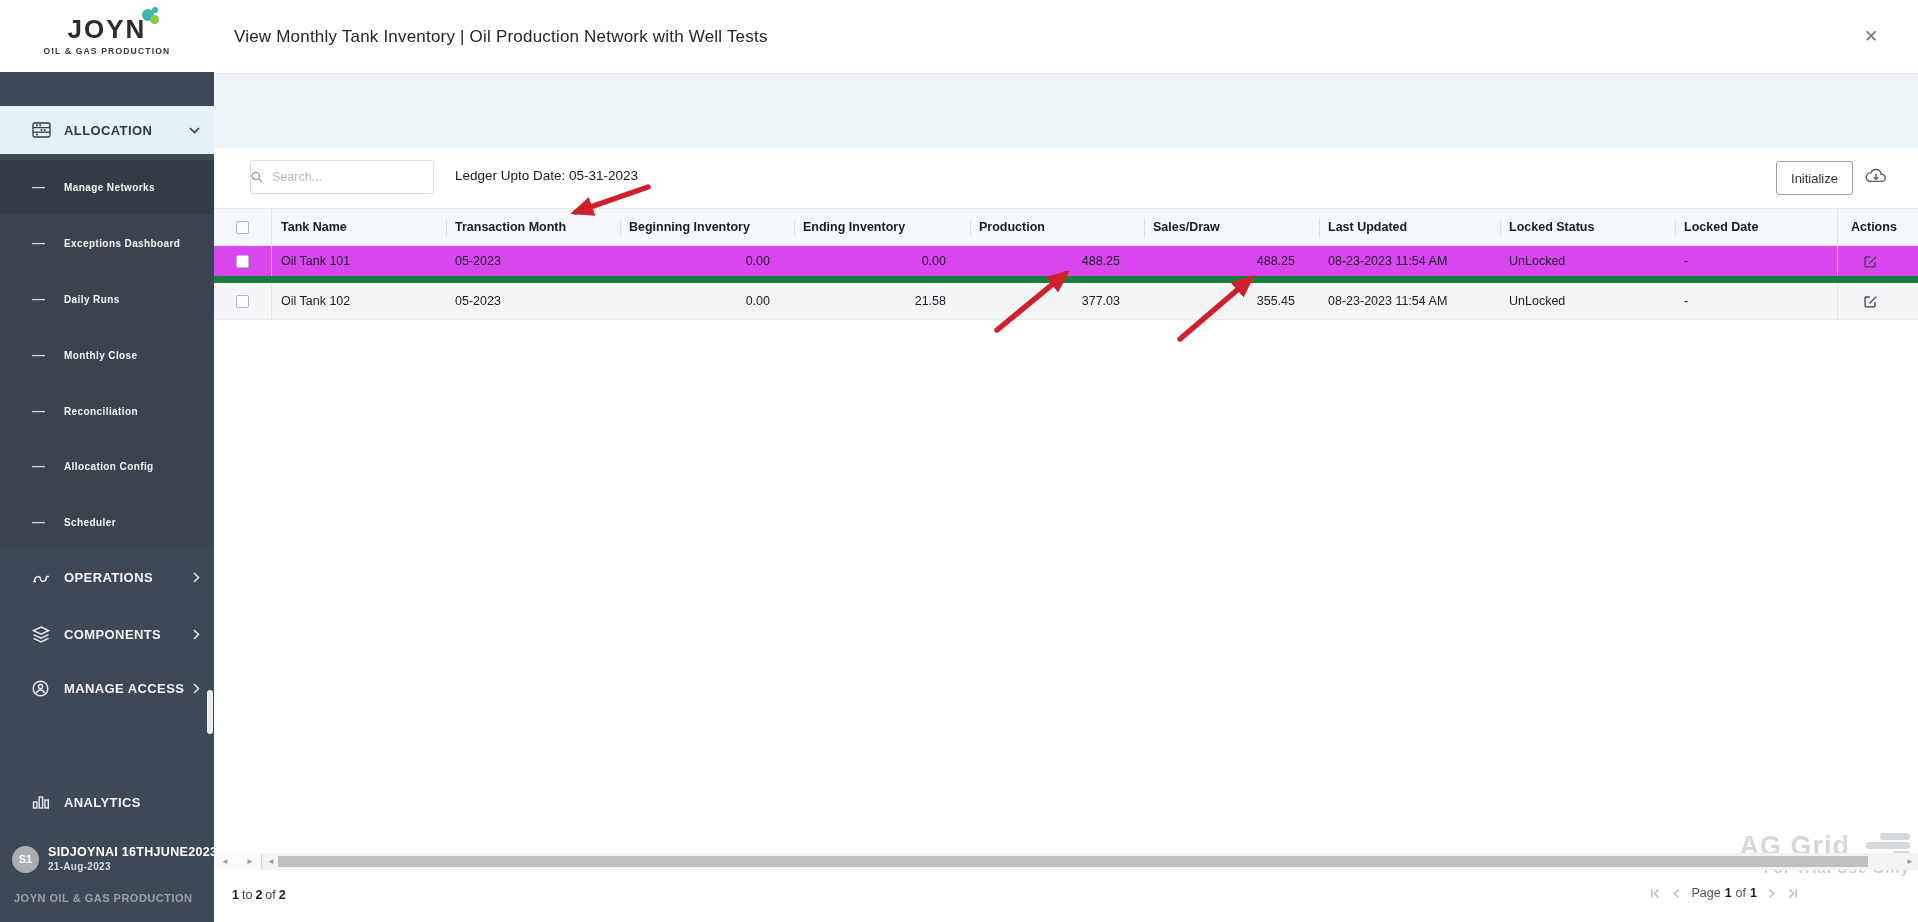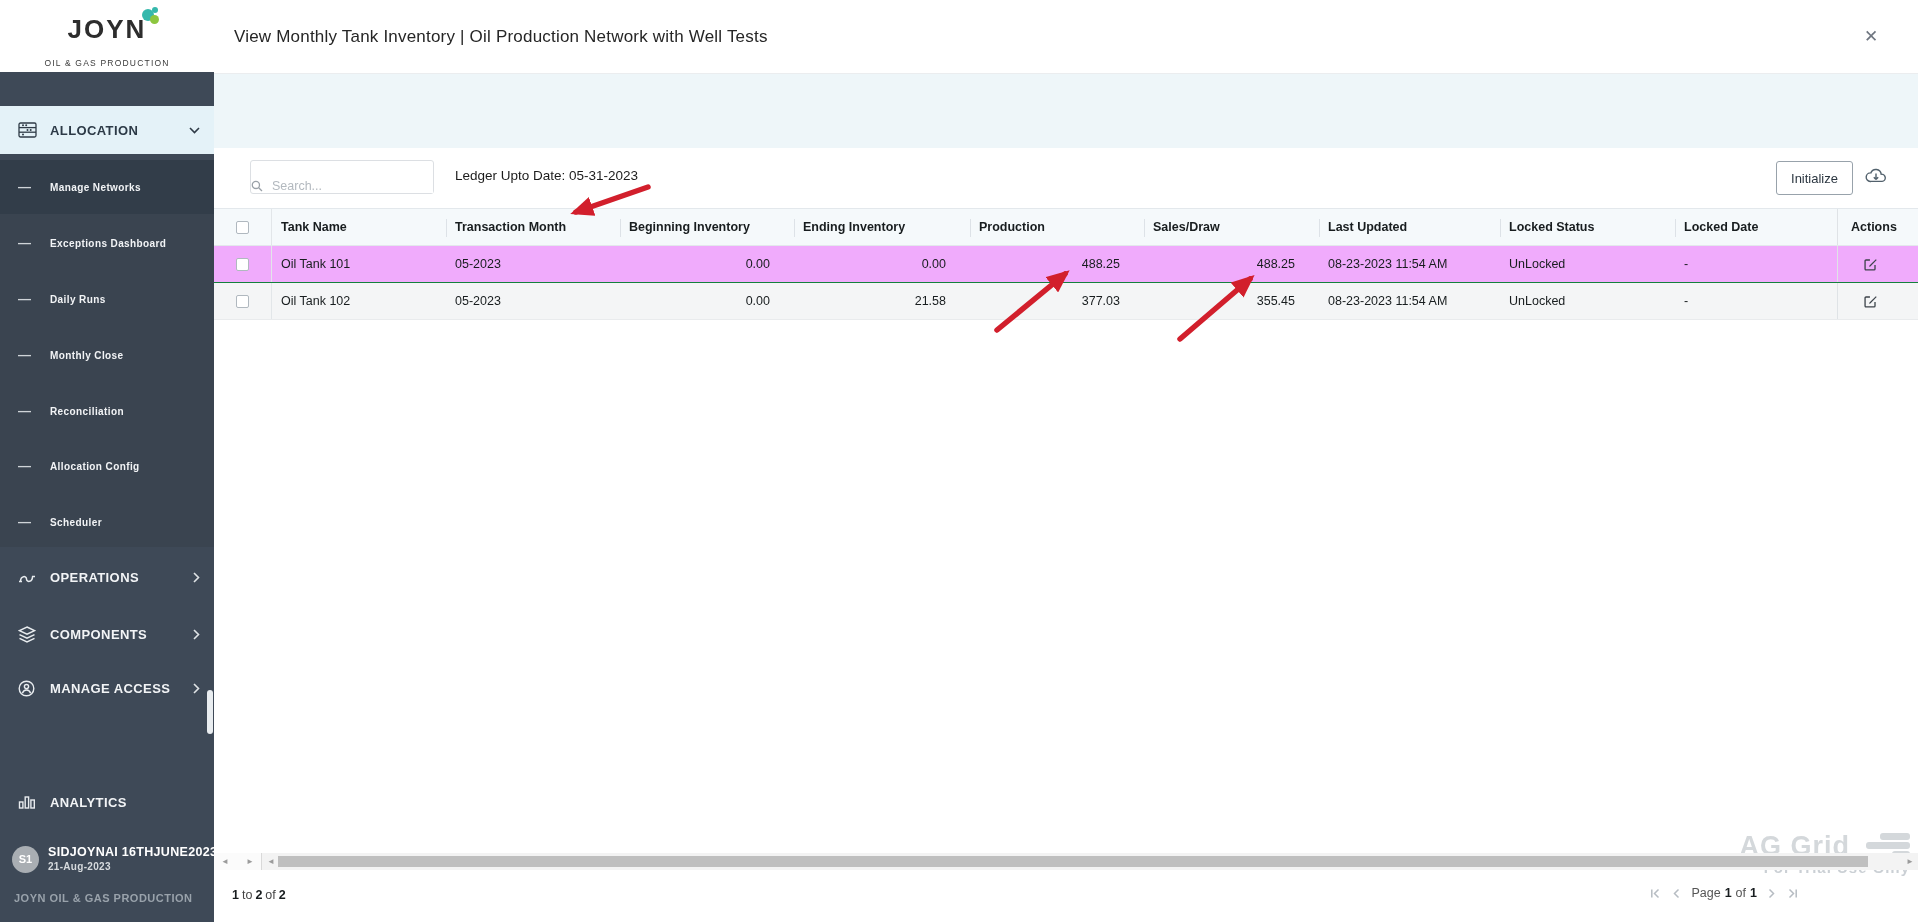--- a/index.html
+++ b/index.html
@@ -10,24 +10,24 @@
   
   .sidebar{position:absolute;left:0;top:0;width:214px;height:922px;background:#3e4957}
   .logo-area{position:absolute;left:0;top:0;width:214px;height:72px;background:#fff;text-align:center;padding-top:14px;cursor:pointer}
   .logo-row{position:relative;display:inline-block}
   .logo-text{font-size:26px;font-weight:700;letter-spacing:2px;color:#2d2d2d}
   .logo-dots{position:absolute;right:-16px;top:-7px;width:20px;height:20px}
   .logo-dots i{position:absolute;border-radius:50%}
   .logo-dots .d1{width:12px;height:12px;background:#35b8ac;left:0;top:2px}
   .logo-dots .d2{width:9px;height:9px;background:#8dc63f;left:8px;top:8px}
   .logo-dots .d3{width:6px;height:6px;background:#35b8ac;left:10px;top:0}
-  .logo-sub{font-size:8.5px;font-weight:400;letter-spacing:1.2px;color:#3a3a3a;margin-top:13px}
+  .logo-sub{font-size:8.5px;font-weight:700;letter-spacing:1.2px;color:#3a3a3a;margin-top:1px}
 
   .nav-sub-bg{position:absolute;left:0;top:160px;width:214px;height:387px;background:#3a4450}
-  .nav-row{position:absolute;left:0;width:214px;display:flex;align-items:center;padding-left:18px;cursor:pointer}
+  .nav-row{position:absolute;left:0;width:214px;display:flex;align-items:center;padding-left:32px;cursor:pointer}
   .nav-ic{width:22px;display:flex;align-items:center;justify-content:flex-start;flex:0 0 22px;margin-right:10px}
   .nav-label{flex:1;font-size:13px;font-weight:600;color:#f2f4f6;letter-spacing:.4px;white-space:nowrap}
   .nav-chev{margin-right:14px;display:flex;align-items:center}
   .row-alloc{top:106px;height:48px;background:#e4f2f8}
   .row-alloc .nav-label{color:#2c3a47}
   .nav-item{height:34px}
   .dash{width:22px;flex:0 0 22px;margin-right:10px;color:#cfd4d8;font-weight:700;font-size:13px;line-height:10px}
   .nav-item .nav-label{font-size:10px}
   .item-active{background:#323d49}
   .sb-thumb{position:absolute;left:207px;top:690px;width:6px;height:44px;background:#e9edf0;border-radius:3px;cursor:pointer}
@@ -57,33 +57,33 @@
   .g-tanks .plain{background:transparent;padding:0 0 0 24px}
   .g-tanks .clear{display:flex;align-items:center;margin-left:26px;color:#5b6670;font-size:12px;cursor:pointer}
   .g-tanks .nav-chev{margin:0 0 0 16px}
   .g-month{left:449px;width:260px}
   .g-month .fvalue{flex:1;gap:9px}
   .g-month .cal{margin-left:auto}
   .refresh{position:absolute;left:1642px;top:103px;cursor:pointer}
 
   .toolbar{position:absolute;left:0;top:148px;width:1704px;height:60px;background:#fff}
   .search{position:absolute;left:36px;top:12px;width:184px;height:34px;border:1px solid #dcdfe3;border-radius:3px;
-    display:flex;align-items:flex-end;padding:0 0;background:#fff}
+    display:flex;align-items:center;padding:0 0;background:#fff}
   .search input{border:none;outline:none;flex:1;margin-left:9px;font-size:12.5px;font-family:inherit;color:#333}
   .search input::placeholder{color:#b3b9bf}
   .ledger{position:absolute;left:241px;top:20px;font-size:13.5px;font-weight:400;color:#1b1b1b}
   .init-btn{position:absolute;left:1562px;top:13px;width:77px;height:34px;background:#fff;border:1px solid #98a2ab;
     border-radius:3px;font-size:13px;color:#2b3640;cursor:pointer;font-family:inherit}
   .cloud{position:absolute;left:1650px;top:18px;cursor:pointer}
 
   
   .grid{position:absolute;left:0;top:208px;width:1704px}
   .grow{display:flex;width:1704px}
   .ghead{height:38px;background:#f5f9fb;border-top:1px solid #e3e8ec;border-bottom:1px solid #e3e8ec}
-  .gbody{height:37px;background:#f0abfc;border-bottom:1px solid #15803d}
+  .gbody{height:37px;background:#d946ef;border-bottom:7px solid #15803d}
   .gbody.alt{background:#f4f5f6;border-bottom:1px solid #e9ebed}
   .cell{display:flex;align-items:center;padding-left:9px;color:#181d1f;position:relative;white-space:nowrap;overflow:hidden}
   .ghead .cell{font-weight:600}
   .num{justify-content:flex-end;padding-left:0;padding-right:24px}
   .col-cb{width:58px;justify-content:center;padding-left:0;border-right:1px solid #e2e6e9}
   .col-tank{width:174px}.col-month{width:174px}.col-beg{width:174px}.col-end{width:176px}
   .col-prod{width:174px}.col-sales{width:175px}.col-upd{width:181px}.col-lstat{width:175px}.col-ldate{width:162px}
   .col-act{width:81px;border-left:1px solid #dfe3e6;padding-left:13px}
   .gbody .col-act{padding-left:25px}
   .ghead .hdiv::before{content:"";position:absolute;left:0;top:10px;width:1px;height:18px;background:#dde2e7}

